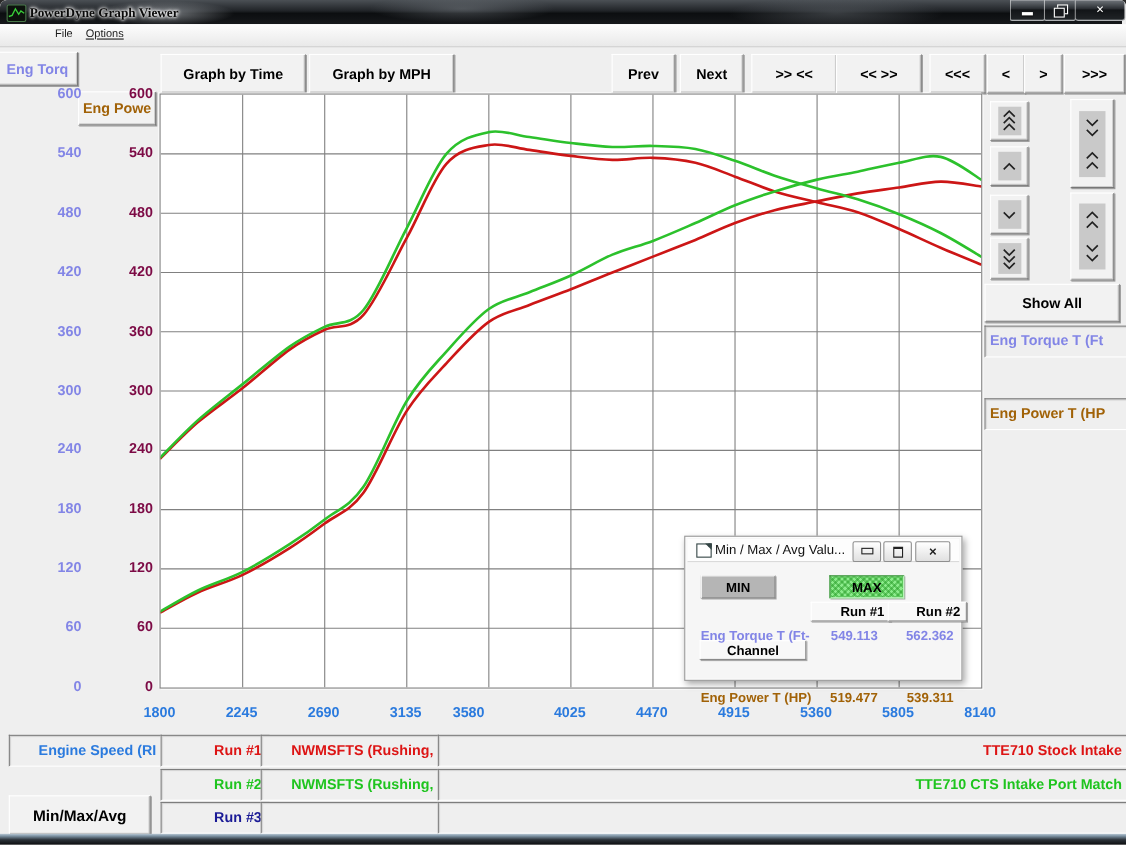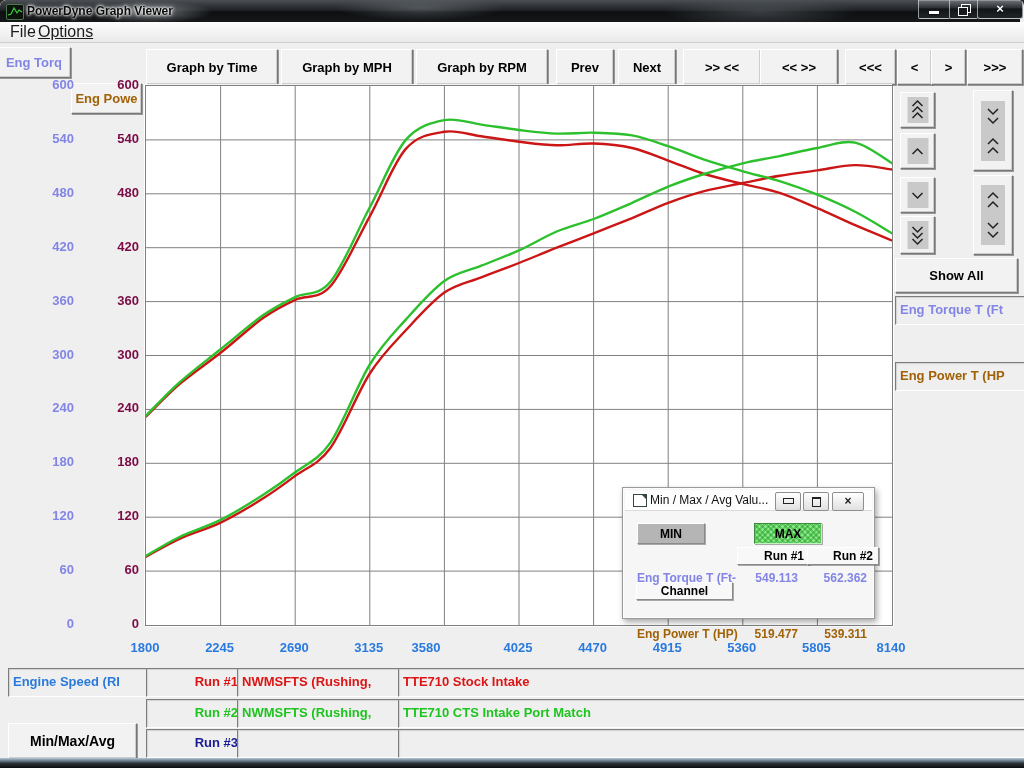--- a/index.html
+++ b/index.html
@@ -7,21 +7,21 @@
        font-family:"Liberation Sans","DejaVu Sans",sans-serif;
        background:#efefef;border-radius:6px 6px 0 0;}
   .abs{position:absolute;}
 
   
   .titlebar{left:0;top:0;width:1020px;height:22px;border-radius:6px 6px 0 0;
     background:
       radial-gradient(90px 16px at 150px 12px, rgba(170,175,180,.65), transparent 70%),
       radial-gradient(120px 18px at 420px 8px, rgba(120,126,132,.5), transparent 70%),
       radial-gradient(140px 20px at 760px 12px, rgba(110,116,122,.45), transparent 70%),
-      linear-gradient(180deg,#4b5055,#202327 45%,#0c0e10 55%,#16181b);}
+      linear-gradient(180deg,#4b5055,#202327 45%,#0c0e10 55%,#16181b); font-family: Liberation Serif, serif;}
   .app-icon{left:6px;top:4px;width:16px;height:14px;background:#0c120c;
     border:1px solid #49784a;border-radius:2px;}
   .title-text{left:27px;top:4px;font-size:12px;font-weight:bold;color:#0a0a0a;
     text-shadow:0 0 5px #fff,0 0 3px #fff,0 0 2px rgba(255,255,255,.9);}
   .winbtn{top:0;height:18px;border:1px solid rgba(255,255,255,.55);border-top:none;
     background:linear-gradient(180deg,#70757b,#2e3237 42%,#121518 50%,#202427);
     box-shadow:inset 0 1px 0 rgba(255,255,255,.25);}
   .winbtn-min{left:918px;width:30px;border-radius:0 0 2px 2px;}
   .winbtn-restore{left:949px;width:27px;border-radius:0 0 2px 2px;}
   .winbtn-close{left:977px;width:44px;border-radius:0 0 3px 3px;}
@@ -30,21 +30,21 @@
   .glyph-restore{position:absolute;left:50%;top:4px;width:8px;height:7px;margin-left:-3px;
     border:1px solid #fff;background:rgba(0,0,0,.2);}
   .glyph-restore:before{content:"";position:absolute;left:-4px;top:2px;width:8px;height:7px;
     border:1px solid #fff;background:#17191c;}
   .glyph-close{position:absolute;width:100%;text-align:center;top:0;line-height:17px;
     color:#fff;font-size:13px;font-weight:bold;text-shadow:0 1px 1px rgba(0,0,0,.8);}
 
   
   .menubar{left:0;top:22px;width:1024px;height:20px;
     background:linear-gradient(#fdfdfd,#e9e9e9);border-bottom:1px solid #cfcfcf;}
-  .menu-item{position:absolute;top:0;height:20px;line-height:20px;font-size:16px;color:#1b1b1b;padding:0 6px;}
+  .menu-item{position:absolute;top:0;height:20px;line-height:20px;font-size:10px;color:#1b1b1b;padding:0 6px;margin-left:40px;}
 
   
   .btn{display:flex;align-items:center;justify-content:center;
     background:#f2f2f2;border:1px solid #777;border-top-color:#fff;border-left-color:#fff;
     box-shadow:inset -1px -1px 0 #cdcdcd,1px 1px 0 rgba(80,80,80,.55);
     font-weight:bold;font-size:13px;color:#000;white-space:nowrap;overflow:hidden;cursor:default;}
   .sunken{background:#efefef;border:1px solid #fff;border-top-color:#7d7d7d;border-left-color:#7d7d7d;
     box-shadow:inset 1px 1px 1px rgba(0,0,0,.12);}
   .c-torque{color:#8285e6;}
   .c-power{color:#a16207;margin-top:36px;}
@@ -94,21 +94,21 @@
   .mw-min{background:#b5b5b5;}
   .mw-max{background:#8ceb8c;
     background-image:repeating-linear-gradient(45deg,rgba(30,150,30,.40) 0 2px,transparent 2px 4px),
                      repeating-linear-gradient(-45deg,rgba(30,150,30,.40) 0 2px,transparent 2px 4px);
     border:1px solid #3f8a3f;border-bottom-color:#bff3bf;border-right-color:#bff3bf;}
   .mw-text{position:absolute;font-size:12px;font-weight:bold;white-space:nowrap;}
   .mw-val{text-align:right;}
 
   
   .field{font-weight:bold;font-size:13px;line-height:25px;padding:0 4px;
-    white-space:nowrap;overflow:hidden;}
+    white-space:nowrap;overflow:hidden;text-align:right;}
   .runcell{display:block;text-align:right;padding-right:6px;}
   .bottomframe{left:0;top:758px;width:1024px;height:10px;
     background:linear-gradient(#b9c8d4,#5b6possible 0) no-repeat;
     background:linear-gradient(180deg,#b9c8d4 0%,#7d93a4 20%,#2b3138 55%,#0b0c0e 100%);}
 </style>
 </head>
 <body>
 
 <div id="win">
 
@@ -133,21 +133,20 @@
   <div class="abs menubar">
     <div class="menu-item" style="left:4px;">File</div>
     <div class="menu-item" style="left:32px;text-decoration:underline;">Options</div>
   </div>
 
   <div class="abs btn c-torque" style="left:-3px;top:47px;width:72px;height:29px;">Eng Torq</div>
   <div class="abs btn c-power" style="left:71px;top:47px;width:69px;height:29px;">Eng Powe</div>
 
   <div class="abs btn" style="left:146px;top:49px;width:130px;height:34px;">Graph by Time</div>
   <div class="abs btn" style="left:281px;top:49px;width:130px;height:34px;">Graph by MPH</div>
-  <div class="abs btn" style="left:416px;top:49px;width:130px;height:34px;">Graph by RPM</div>
   <div class="abs btn" style="left:556px;top:49px;width:56px;height:34px;">Prev</div>
   <div class="abs btn" style="left:618px;top:49px;width:56px;height:34px;">Next</div>
   <div class="abs btn" style="left:683px;top:49px;width:76px;height:34px;">&gt;&gt; &lt;&lt;</div>
   <div class="abs btn" style="left:760px;top:49px;width:76px;height:34px;">&lt;&lt; &gt;&gt;</div>
   <div class="abs btn" style="left:845px;top:49px;width:49px;height:34px;">&lt;&lt;&lt;</div>
   <div class="abs btn" style="left:897px;top:49px;width:33px;height:34px;">&lt;</div>
   <div class="abs btn" style="left:931px;top:49px;width:33px;height:34px;">&gt;</div>
   <div class="abs btn" style="left:967px;top:49px;width:54px;height:34px;">&gt;&gt;&gt;</div>
 
   <div class="abs" id="torque-ticks">

